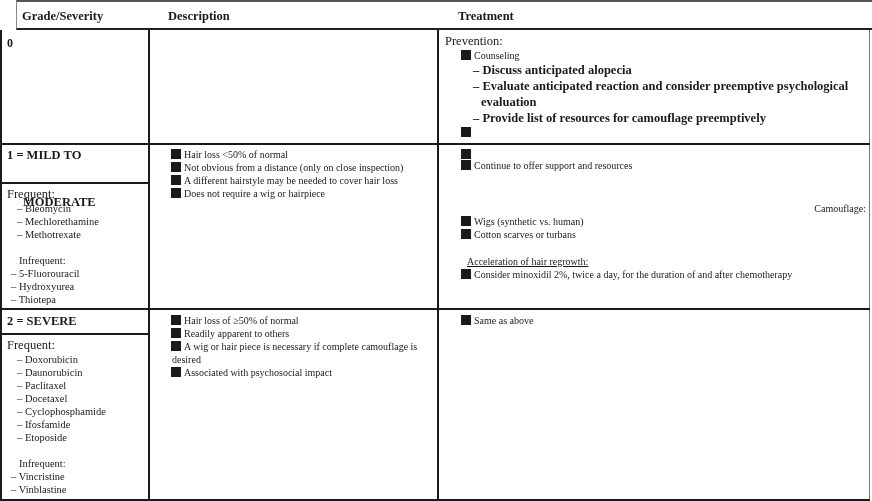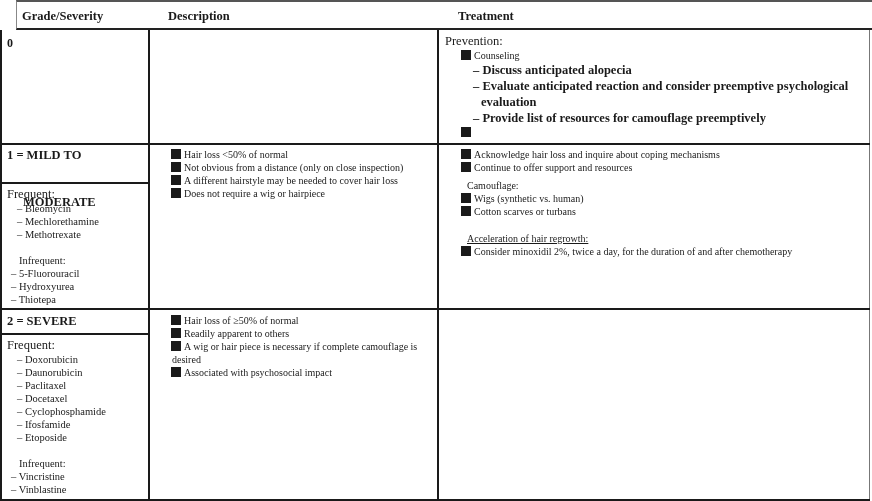--- a/index.html
+++ b/index.html
@@ -106,27 +106,26 @@
       </div>
     <div class="bullet">
         <span class="sq"></span>
         <span>Does not require a wig or hairpiece</span>
       </div>
   </div>
 
   <div class="cell" style="left:461px; top:148px; width:405px;">
     <div class="bullet">
         <span class="sq"></span>
-        <span>Acknowledge hair loss and inquire about coping mechanisms</span>
       </div>
     <div class="bullet">
         <span class="sq"></span>
         <span>Continue to offer support and resources</span>
       </div>
-    <div class="sub-label" style="margin-top:5px;">Camouflage:</div>
+    <div class="sub-label" style="margin-top:30px;text-align:right;">Camouflage:</div>
     <div class="bullet">
         <span class="sq"></span>
         <span>Wigs (synthetic vs. human)</span>
       </div>
     <div class="bullet">
         <span class="sq"></span>
         <span>Cotton scarves or turbans</span>
       </div>
     <div class="sub-label" style="margin-top:14px;text-decoration:underline;">Acceleration of hair regrowth:</div>
     <div class="bullet">
@@ -167,14 +166,20 @@
       </div>
     <div class="bullet" style="padding-left:1px;">
         <span>desired</span>
       </div>
     <div class="bullet">
         <span class="sq"></span>
         <span>Associated with psychosocial impact</span>
       </div>
   </div>
 
+  <div class="cell" style="left:461px; top:314px; width:405px;">
+    <div class="bullet">
+        <span class="sq"></span>
+        <span>Same as above</span>
+      </div>
+  </div>
 
 </div>
 
 </body></html>

